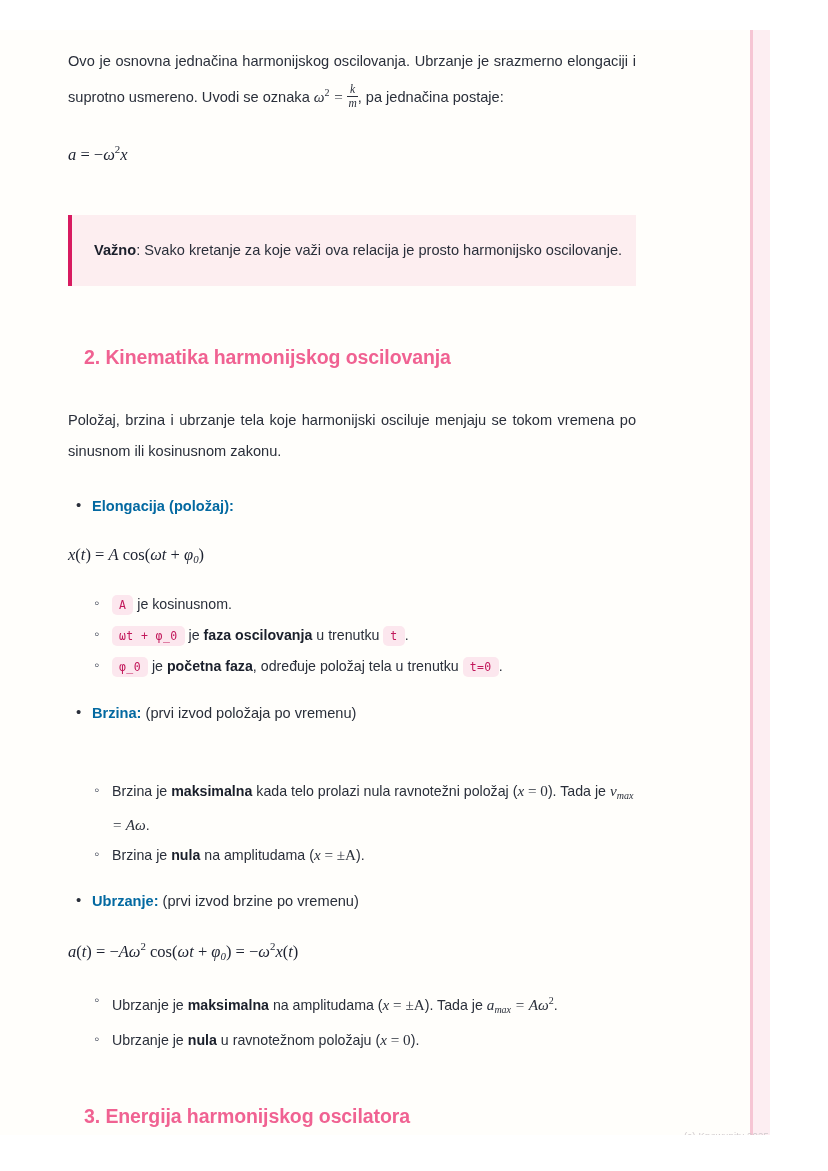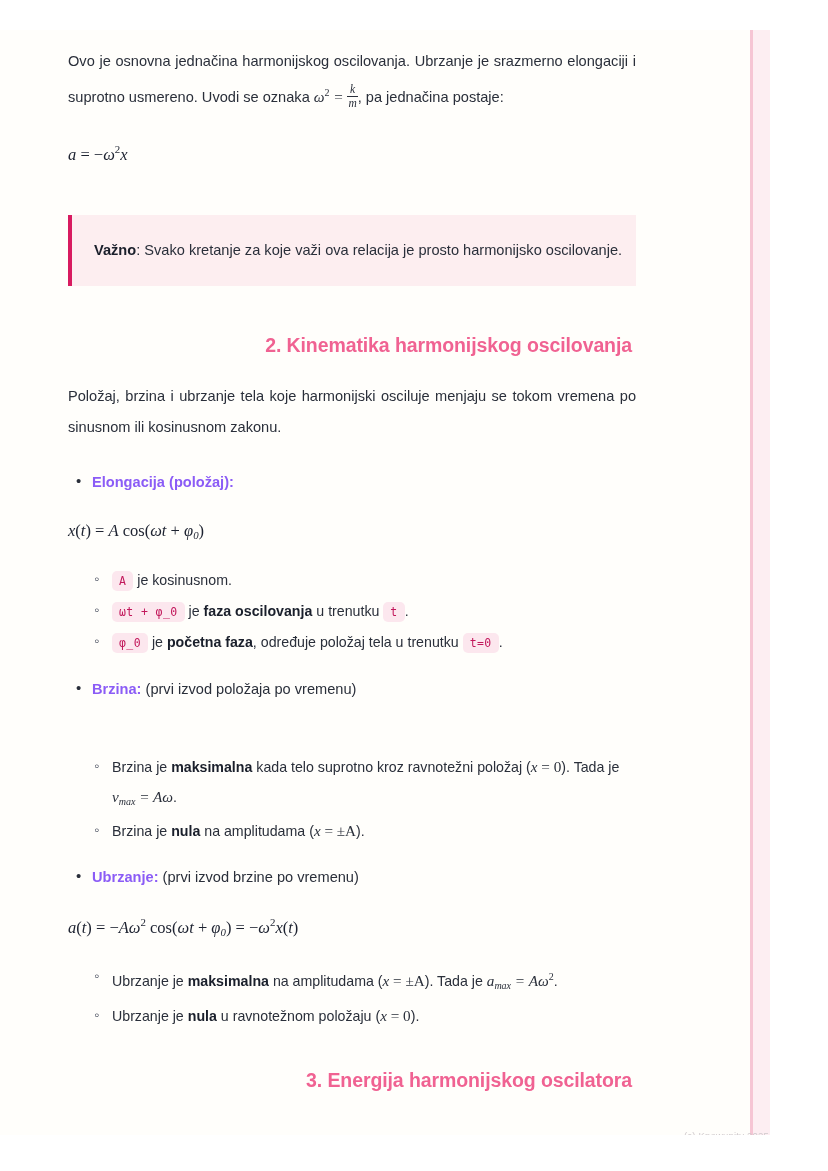--- a/index.html
+++ b/index.html
@@ -110,26 +110,25 @@
   .callout p {
     margin: 0;
     font-size: 14.6px;
     line-height: 31px;
     color: #2a2f3a;
     text-align: justify;
   }
   .callout b { font-weight: bold; color: #1a1f2b; }
 
   h2.section {
-    margin: 4px;
+    margin: 16px;
     font-size: 19.5px;
     font-weight: bold;
     color: #f06292;
     letter-spacing: -0.1px;
-    text-align: right;
   }
 
   
   ul.level1 {
     list-style: none;
     margin: 0;
     padding: 0;
   }
   ul.level1 > li.bullet {
     position: relative;
@@ -139,21 +138,21 @@
     color: #2a2f3a;
   }
   ul.level1 > li.bullet::before {
     content: "•";
     position: absolute;
     left: 8px;
     top: -1px;
     font-size: 15px;
     color: #2a2f3a;
   }
-  li.bullet b { font-weight: bold; color: #8b5cf6; }
+  li.bullet b { font-weight: bold; color: #0369a1; }
 
   ul.level2 {
     list-style: none;
     margin: 0;
     padding: 0;
   }
   ul.level2 > li.subbullet {
     position: relative;
     padding-left: 26px;
     margin-left: 18px;
@@ -250,21 +249,21 @@
     <ul class="level1">
       <li class="bullet"><b>Brzina:</b><span> (prvi izvod položaja po vremenu)</span></li>
     </ul>
 
     <div class="spacer-24"></div>
 
 
     <div class="spacer-24"></div>
 
     <ul class="level2">
-      <li class="subbullet"><span>Brzina je </span><b>maksimalna</b><span> kada telo suprotno kroz ravnotežni položaj (</span><span class="imath"><span>x</span><span class="up"> = 0</span></span><span>). Tada je </span><span class="imath"><span>v</span><sub>max</sub><span> = Aω</span></span><span>.</span></li>
+      <li class="subbullet"><span>Brzina je </span><b>maksimalna</b><span> kada telo prolazi nula ravnotežni položaj (</span><span class="imath"><span>x</span><span class="up"> = 0</span></span><span>). Tada je </span><span class="imath"><span>v</span><sub>max</sub><span> = Aω</span></span><span>.</span></li>
       <li class="subbullet"><span>Brzina je </span><b>nula</b><span> na amplitudama (</span><span class="imath"><span>x</span><span class="up"> = ±A</span></span><span>).</span></li>
     </ul>
 
     <div class="spacer-16"></div>
 
     <ul class="level1">
       <li class="bullet"><b>Ubrzanje:</b><span> (prvi izvod brzine po vremenu)</span></li>
     </ul>
 
     <div class="spacer-24"></div>

